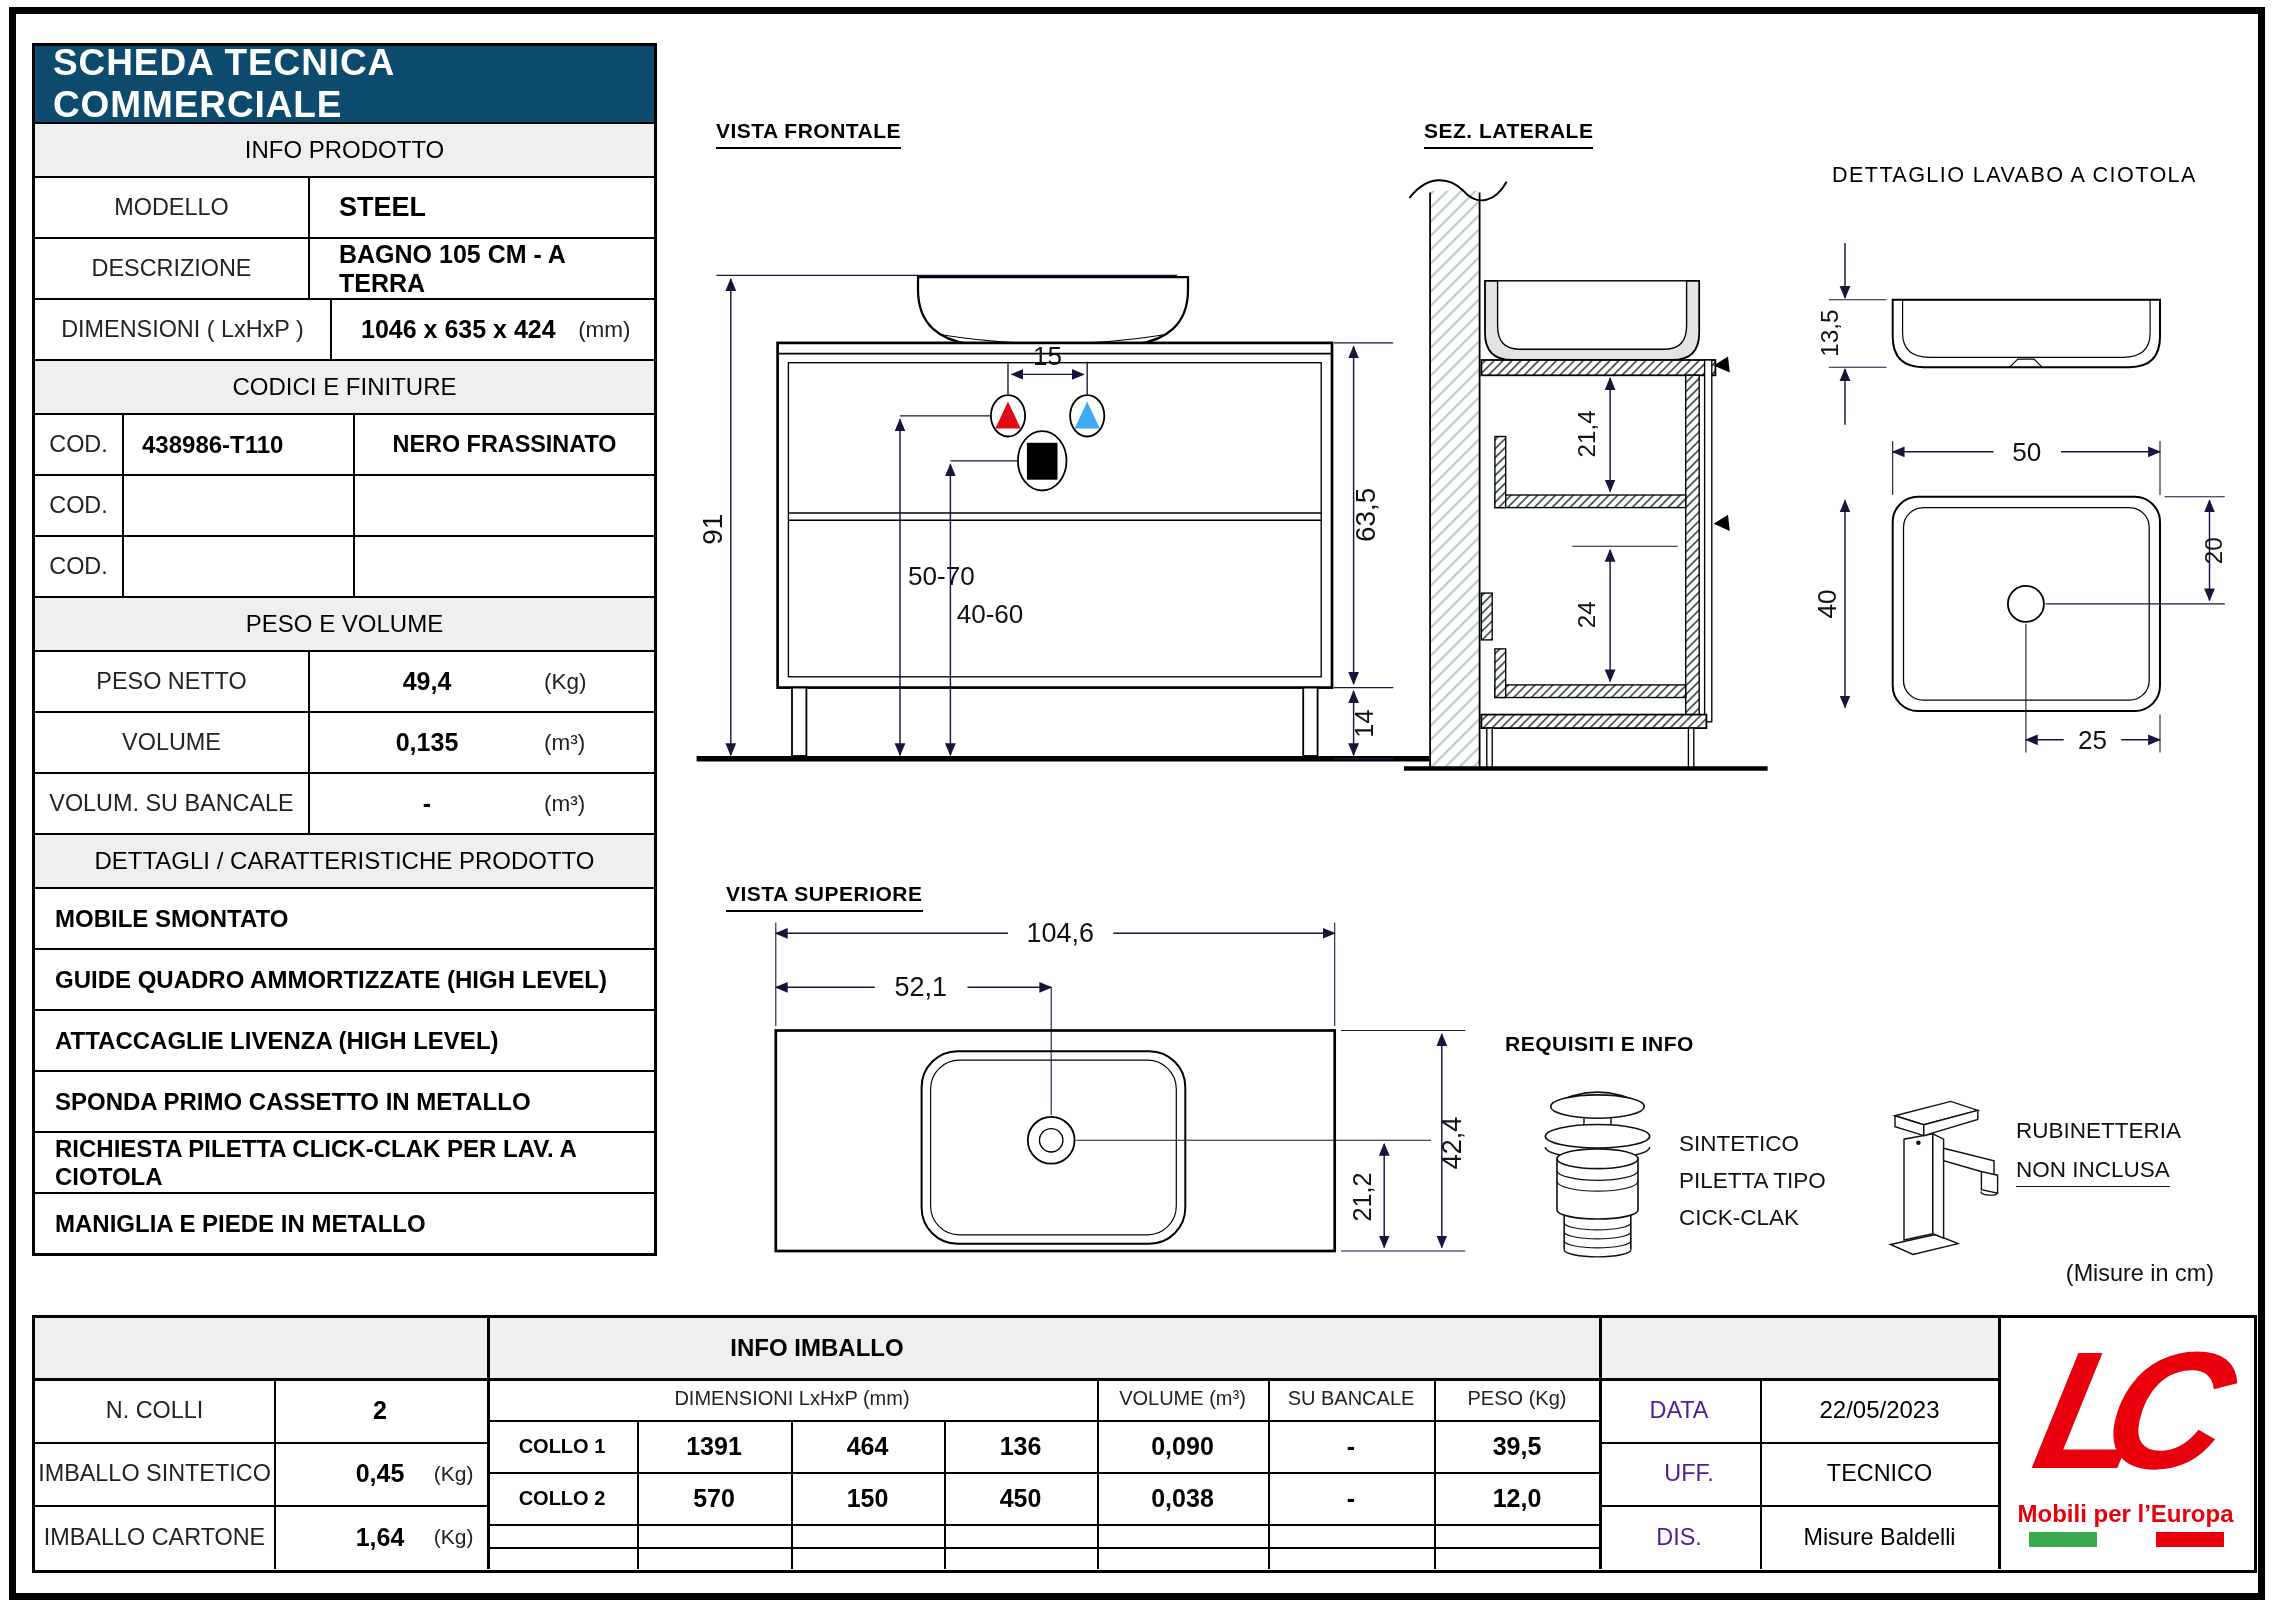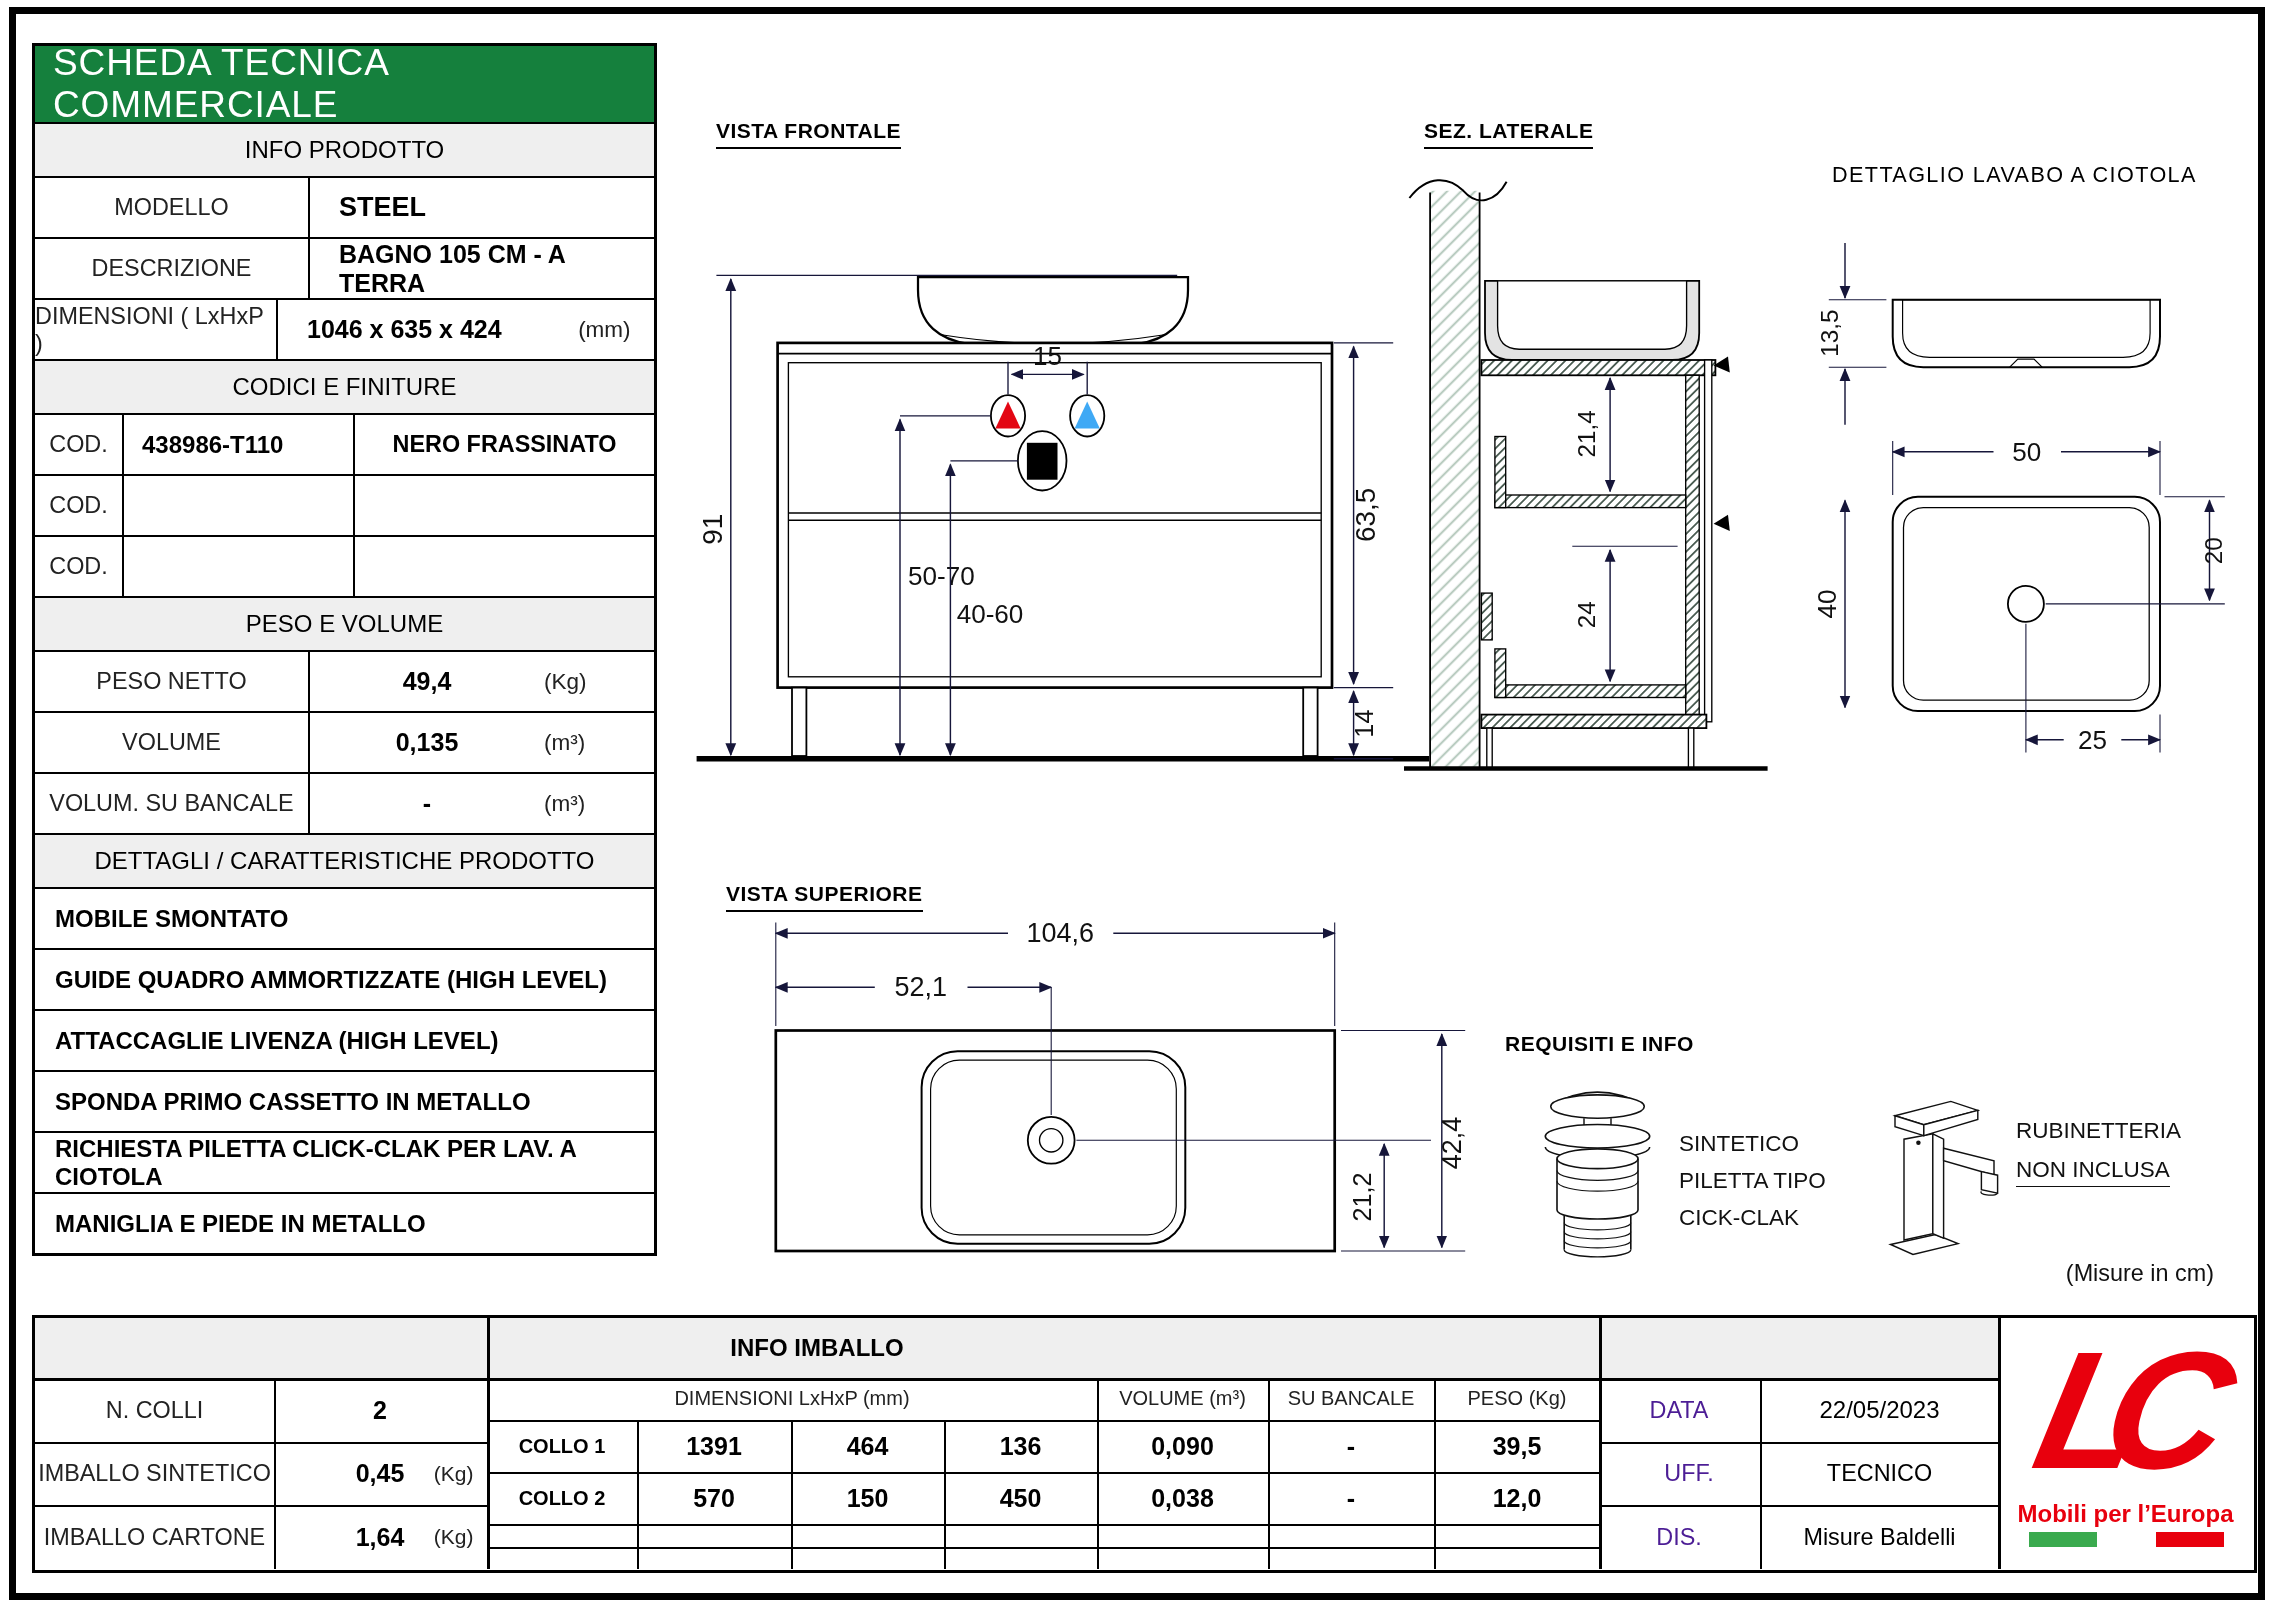--- a/index.html
+++ b/index.html
@@ -2,21 +2,21 @@
 <html style="font-size:14.4px"><head>
 <meta charset="utf-8">
 <style>
   html,body{margin:0;padding:0;background:#fff}
   #page{position:relative;width:2293px;height:1608px;background:#fff;font-family:"Liberation Sans",sans-serif;overflow:hidden}
   .border-frame{position:absolute;left:9px;top:7.2px;width:2256px;height:1593px;border:7.2px solid #000;box-sizing:border-box}
   
   .lp{position:absolute;left:32px;top:43px;width:625px;border:3.6px solid #000;box-sizing:border-box;background:#fff}
   .lp .r{position:relative;display:flex;border-top:2.7px solid #000;height:61px;box-sizing:border-box}
   .lp .r.first{border-top:none}
-  .lp .title{height:76px;background:#15803d;color:#fff;display:flex;align-items:center;padding-left:18px;font-size:37px;font-weight:400;letter-spacing:0.9px}
+  .lp .title{height:76px;background:#0c4a6e;color:#fff;display:flex;align-items:center;padding-left:18px;font-size:37px;font-weight:700;letter-spacing:0.9px}
   .lp .hd{height:54px;background:#efefef;display:flex;align-items:center;justify-content:center;font-size:24px;font-weight:400;color:#000}
   .c{box-sizing:border-box;display:flex;align-items:center;position:relative}
   .br3{border-right:2.7px solid #000}
   .jc{justify-content:center}
   .lab{font-weight:300;color:#222;font-size:23.4px}
   .val{font-weight:600;color:#000;font-size:25px}
   .unit{font-weight:300;color:#222;font-size:22.5px}
   .unit-r{position:absolute;right:23.4px;font-weight:300;color:#222;font-size:22.5px}
   .det{font-size:24px;font-weight:600;color:#000}
   
@@ -63,21 +63,21 @@
     </div>
     <div class="r">
       <div class="c br3 jc" style="width:275px">
           <span class="lab">DESCRIZIONE</span>
         </div>
       <div class="c" style="flex:1;padding-left:29px">
           <span class="val">BAGNO 105 CM - A TERRA</span>
         </div>
     </div>
     <div class="r">
-      <div class="c br3 jc" style="width:243px">
+      <div class="c br3 jc" style="width:297px">
           <span class="lab">DIMENSIONI ( LxHxP )</span>
         </div>
       <div class="c" style="flex:1;padding-left:29px">
           <span class="val">1046 x 635 x 424</span>
           <span class="unit-r">(mm)</span>
         </div>
     </div>
 
     <div class="r hd">
         <span>CODICI E FINITURE</span>

